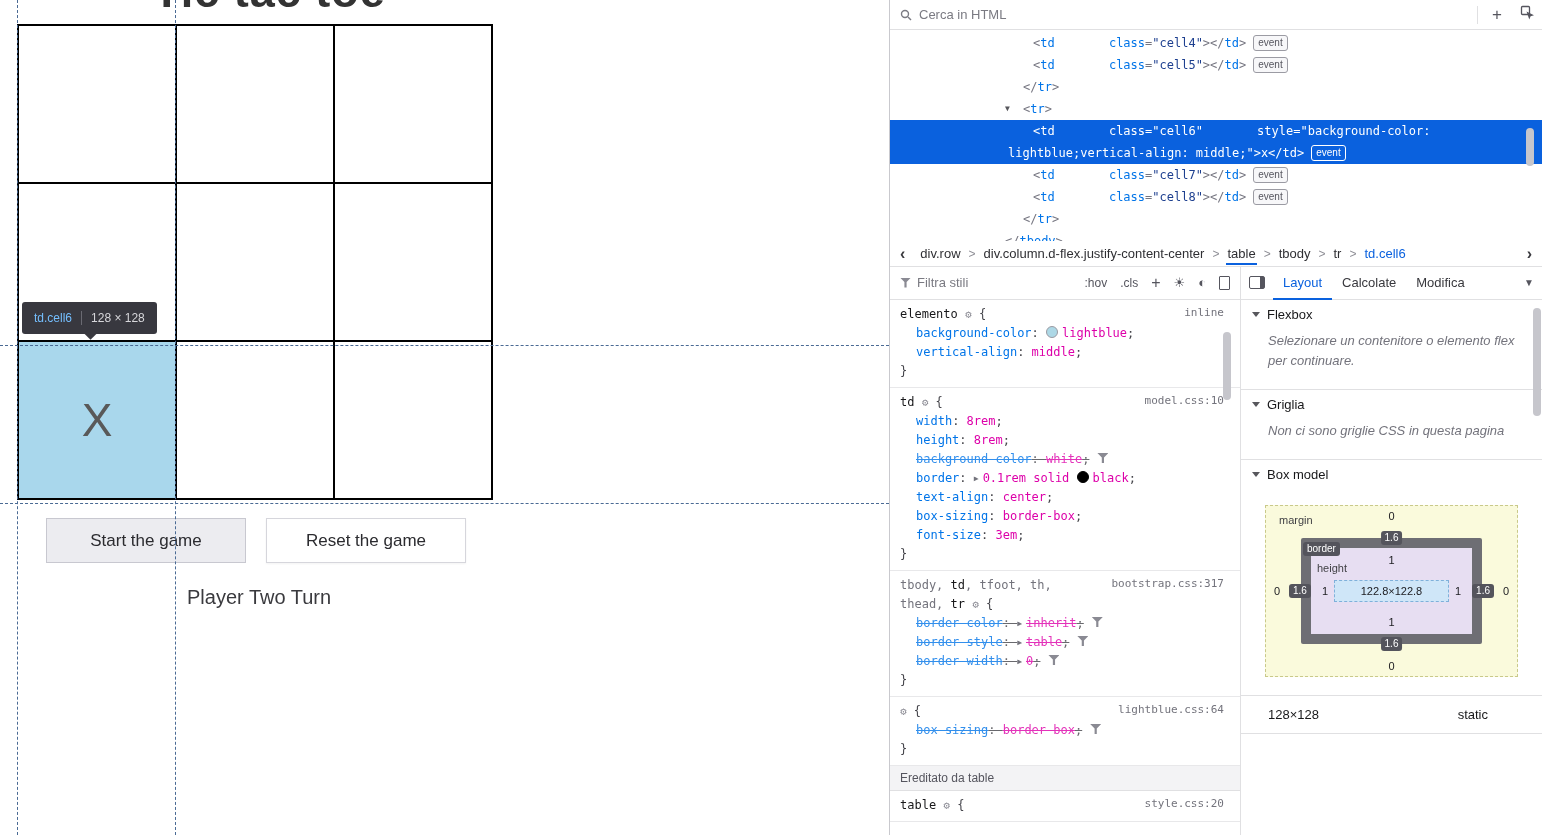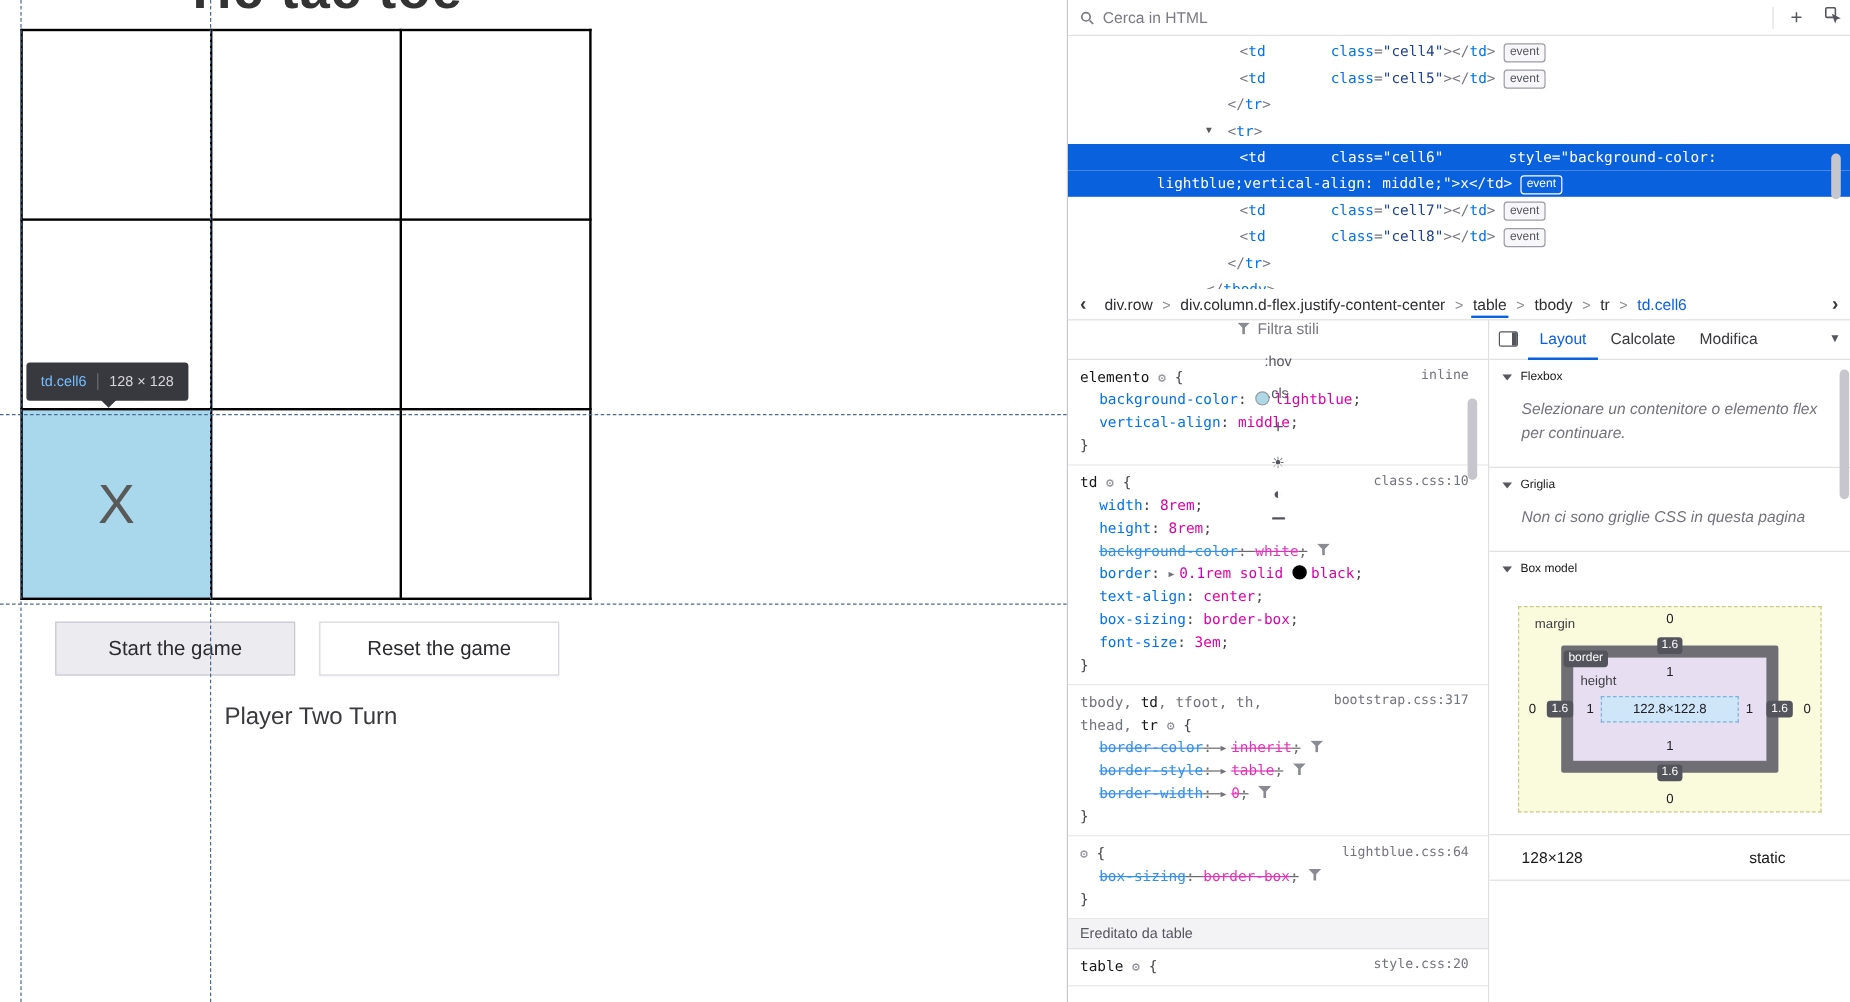--- a/index.html
+++ b/index.html
@@ -52,21 +52,21 @@
   .crumb-strip{flex:1;display:flex;align-items:center;overflow:hidden;white-space:nowrap;height:25px;}
   .crumb{margin:0 2px;padding:0 3px;color:#2f2f33;position:relative;height:25px;line-height:25px;cursor:pointer;}
   .crumb.current{color:#0a61de;}
   .crumb.underlined::after{content:"";position:absolute;left:2px;right:2px;bottom:1px;height:2px;background:#0a61de;}
   .crumb-sep{color:#8f8f96;margin:0 3px;font-size:12px;}
 
   .dt-lower{position:absolute;left:0;top:266px;right:0;bottom:0;display:flex;}
 
   
   .rules-pane{width:351px;position:relative;border-right:1px solid #e0e0e2;box-sizing:border-box;}
-  .rules-toolbar{height:34px;border-bottom:1px solid #e0e0e2;display:flex;align-items:center;padding:0 10px;gap:13px;color:#55555e;box-sizing:border-box;flex-direction:column;}
+  .rules-toolbar{height:34px;border-bottom:1px solid #e0e0e2;display:flex;align-items:center;padding:0 10px;gap:13px;color:#55555e;box-sizing:border-box;}
   .filter-box{display:flex;align-items:center;gap:6px;flex:1;color:#7a7a82;}
   .rt-btn{font-size:12px;color:#55555e;cursor:pointer;}
   .funnel{display:inline-block;width:11px;height:10px;background:#8a8a93;
           clip-path:polygon(0 0,100% 0,60% 45%,60% 100%,40% 100%,40% 45%);}
   .page-icon{width:9px;height:12px;border:1px solid #55555e;border-radius:1px;}
   .sun-icon,.contrast-icon{font-size:13px;line-height:13px;}
   .rules-body{position:absolute;top:34px;left:0;right:0;bottom:0;overflow:hidden;
               font-family:"DejaVu Sans Mono",monospace;font-size:12px;color:#222;}
   .rule-block{position:relative;border-bottom:1px solid #e8e8ea;padding:5px 0 6px;}
   .rule-line{line-height:19px;padding-left:10px;white-space:nowrap;}
@@ -83,21 +83,21 @@
                  padding:5px 10px;border-bottom:1px solid #e0e0e2;}
 
   
   .layout-pane{flex:1;position:relative;overflow:hidden;}
   .lp-tabs{height:34px;border-bottom:1px solid #e0e0e2;display:flex;align-items:center;padding:0 8px;box-sizing:border-box;}
   .pane-toggle{width:14px;height:11px;border:1.4px solid #55555e;border-radius:2px;position:relative;margin-right:8px;}
   .pane-toggle::after{content:"";position:absolute;right:0;top:0;bottom:0;width:4px;background:#55555e;}
   .lp-tab{padding:0 10px;height:34px;line-height:34px;color:#38383d;font-size:13px;cursor:pointer;white-space:nowrap;}
   .lp-tab.active{color:#0a61de;box-shadow:inset 0 -2px 0 #0a61de;}
   .lp-caret{margin-left:auto;color:#55555e;font-size:10px;cursor:pointer;}
-  .lp-section-h{height:29px;display:flex;align-items:center;gap:7px;padding:0 11px;color:#18181a;font-size:10px;}
+  .lp-section-h{height:29px;display:flex;align-items:center;gap:7px;padding:0 11px;color:#18181a;font-size:13px;}
   .tri{width:0;height:0;border-left:4px solid transparent;border-right:4px solid transparent;border-top:5px solid #57575c;}
   .lp-empty{font-style:italic;color:#73737c;padding:2px 16px 18px 27px;font-size:13px;line-height:1.55;}
   .lp-divider{height:1px;background:#e0e0e2;}
   .lp-footer{display:flex;justify-content:space-between;padding:11px 54px 11px 27px;font-size:13px;color:#18181a;}
 
   .bm-wrap{position:relative;width:253px;height:172px;margin:16px auto 18px;font-size:11px;color:#202024;}
   .bm-margin{position:absolute;inset:0;background:#fafadc;border:1px dashed #c9c98a;box-sizing:border-box;}
   .bm-borderbox{position:absolute;left:36px;right:36px;top:33px;bottom:33px;background:#6e6e74;border-radius:2px;}
   .bm-paddingbox{position:absolute;left:46px;right:46px;top:43px;bottom:43px;background:#e7def2;}
   .bm-contentbox{position:absolute;left:69px;right:69px;top:75px;bottom:75px;background:#cfe6f8;border:1px dashed #7fb0da;
@@ -167,21 +167,21 @@
       </svg>
     </div>
   </div>
 
   <div class="dt-tree" id="tree">
       <div class="tree-line"><span style="padding-left: 143px;"><span class="seg-p">&lt;</span><span class="seg-tag">td</span><span class="seg-attr"> class</span><span class="seg-p">=</span><span class="seg-val">"cell4"</span><span class="seg-p">&gt;&lt;/</span><span class="seg-tag">td</span><span class="seg-p">&gt;</span><span class="event-badge">event</span></span></div>
       <div class="tree-line"><span style="padding-left: 143px;"><span class="seg-p">&lt;</span><span class="seg-tag">td</span><span class="seg-attr"> class</span><span class="seg-p">=</span><span class="seg-val">"cell5"</span><span class="seg-p">&gt;&lt;/</span><span class="seg-tag">td</span><span class="seg-p">&gt;</span><span class="event-badge">event</span></span></div>
       <div class="tree-line"><span style="padding-left: 133px;"><span class="seg-p">&lt;/</span><span class="seg-tag">tr</span><span class="seg-p">&gt;</span></span></div>
       <div class="tree-line"><span class="twisty" style="left: 115px;">▼</span><span style="padding-left: 133px;"><span class="seg-p">&lt;</span><span class="seg-tag">tr</span><span class="seg-p">&gt;</span></span></div>
       <div class="tree-line selected"><span style="padding-left: 143px;"><span class="seg-p">&lt;</span><span class="seg-tag">td</span><span class="seg-attr"> class</span><span class="seg-p">=</span><span class="seg-val">"cell6"</span><span class="seg-attr"> style</span><span class="seg-p">=</span><span class="seg-val">"background-color:</span></span></div>
-      <div class="tree-line selected"><span style="padding-left: 74px;"><span class="seg-val">lightblue;vertical-align: middle;"</span><span class="seg-p">&gt;</span><span class="seg-txt">x</span><span class="seg-p">&lt;/</span><span class="seg-tag">td</span><span class="seg-p">&gt;</span><span class="event-badge">event</span></span></div>
+      <div class="tree-line selected"><span style="padding-left: 118px;"><span class="seg-val">lightblue;vertical-align: middle;"</span><span class="seg-p">&gt;</span><span class="seg-txt">x</span><span class="seg-p">&lt;/</span><span class="seg-tag">td</span><span class="seg-p">&gt;</span><span class="event-badge">event</span></span></div>
       <div class="tree-line"><span style="padding-left: 143px;"><span class="seg-p">&lt;</span><span class="seg-tag">td</span><span class="seg-attr"> class</span><span class="seg-p">=</span><span class="seg-val">"cell7"</span><span class="seg-p">&gt;&lt;/</span><span class="seg-tag">td</span><span class="seg-p">&gt;</span><span class="event-badge">event</span></span></div>
       <div class="tree-line"><span style="padding-left: 143px;"><span class="seg-p">&lt;</span><span class="seg-tag">td</span><span class="seg-attr"> class</span><span class="seg-p">=</span><span class="seg-val">"cell8"</span><span class="seg-p">&gt;&lt;/</span><span class="seg-tag">td</span><span class="seg-p">&gt;</span><span class="event-badge">event</span></span></div>
       <div class="tree-line"><span style="padding-left: 133px;"><span class="seg-p">&lt;/</span><span class="seg-tag">tr</span><span class="seg-p">&gt;</span></span></div>
       <div class="tree-line"><span style="padding-left: 115px;"><span class="seg-p">&lt;/</span><span class="seg-tag">tbody</span><span class="seg-p">&gt;</span></span></div>
     </div>
   <div class="sb" style="right:8px;top:128px;height:38px"></div>
 
   <div class="dt-crumbs">
     <span class="crumb-nav">‹</span>
     <div class="crumb-strip" id="crumbs">
@@ -217,21 +217,21 @@
       </div>
       <div class="rules-body" id="rules">
           <div class="rule-block">
             <span class="rule-source">inline</span>
             <div class="rule-line"><span class="seg-sel">elemento </span><span class="gear">⚙</span><span class="seg-p"> {</span></div>
             <div class="rule-line prop"><span class="seg-name">background-color</span><span class="seg-p">: </span><span class="swatch" style="background: rgb(173, 216, 230);"></span><span class="seg-value">lightblue</span><span class="seg-p">;</span></div>
             <div class="rule-line prop"><span class="seg-name">vertical-align</span><span class="seg-p">: </span><span class="seg-value">middle</span><span class="seg-p">;</span></div>
             <div class="rule-line"><span class="seg-p">}</span></div>
           </div>
           <div class="rule-block">
-            <span class="rule-source">class.css:10</span>
+            <span class="rule-source">model.css:10</span>
             <div class="rule-line"><span class="seg-sel">td </span><span class="gear">⚙</span><span class="seg-p"> {</span></div>
             <div class="rule-line prop"><span class="seg-name">width</span><span class="seg-p">: </span><span class="seg-value">8rem</span><span class="seg-p">;</span></div>
             <div class="rule-line prop"><span class="seg-name">height</span><span class="seg-p">: </span><span class="seg-value">8rem</span><span class="seg-p">;</span></div>
             <div class="rule-line prop struck"><span class="seg-name">background-color</span><span class="seg-p">: </span><span class="seg-value">white</span><span class="seg-p">;</span><span class="funnel"></span></div>
             <div class="rule-line prop"><span class="seg-name">border</span><span class="seg-p">: </span><span class="exp-arrow">▶</span><span class="seg-value">0.1rem solid </span><span class="swatch" style="background: rgb(0, 0, 0); border-color: rgb(0, 0, 0);"></span><span class="seg-value">black</span><span class="seg-p">;</span></div>
             <div class="rule-line prop"><span class="seg-name">text-align</span><span class="seg-p">: </span><span class="seg-value">center</span><span class="seg-p">;</span></div>
             <div class="rule-line prop"><span class="seg-name">box-sizing</span><span class="seg-p">: </span><span class="seg-value">border-box</span><span class="seg-p">;</span></div>
             <div class="rule-line prop"><span class="seg-name">font-size</span><span class="seg-p">: </span><span class="seg-value">3em</span><span class="seg-p">;</span></div>
             <div class="rule-line"><span class="seg-p">}</span></div>
           </div>

